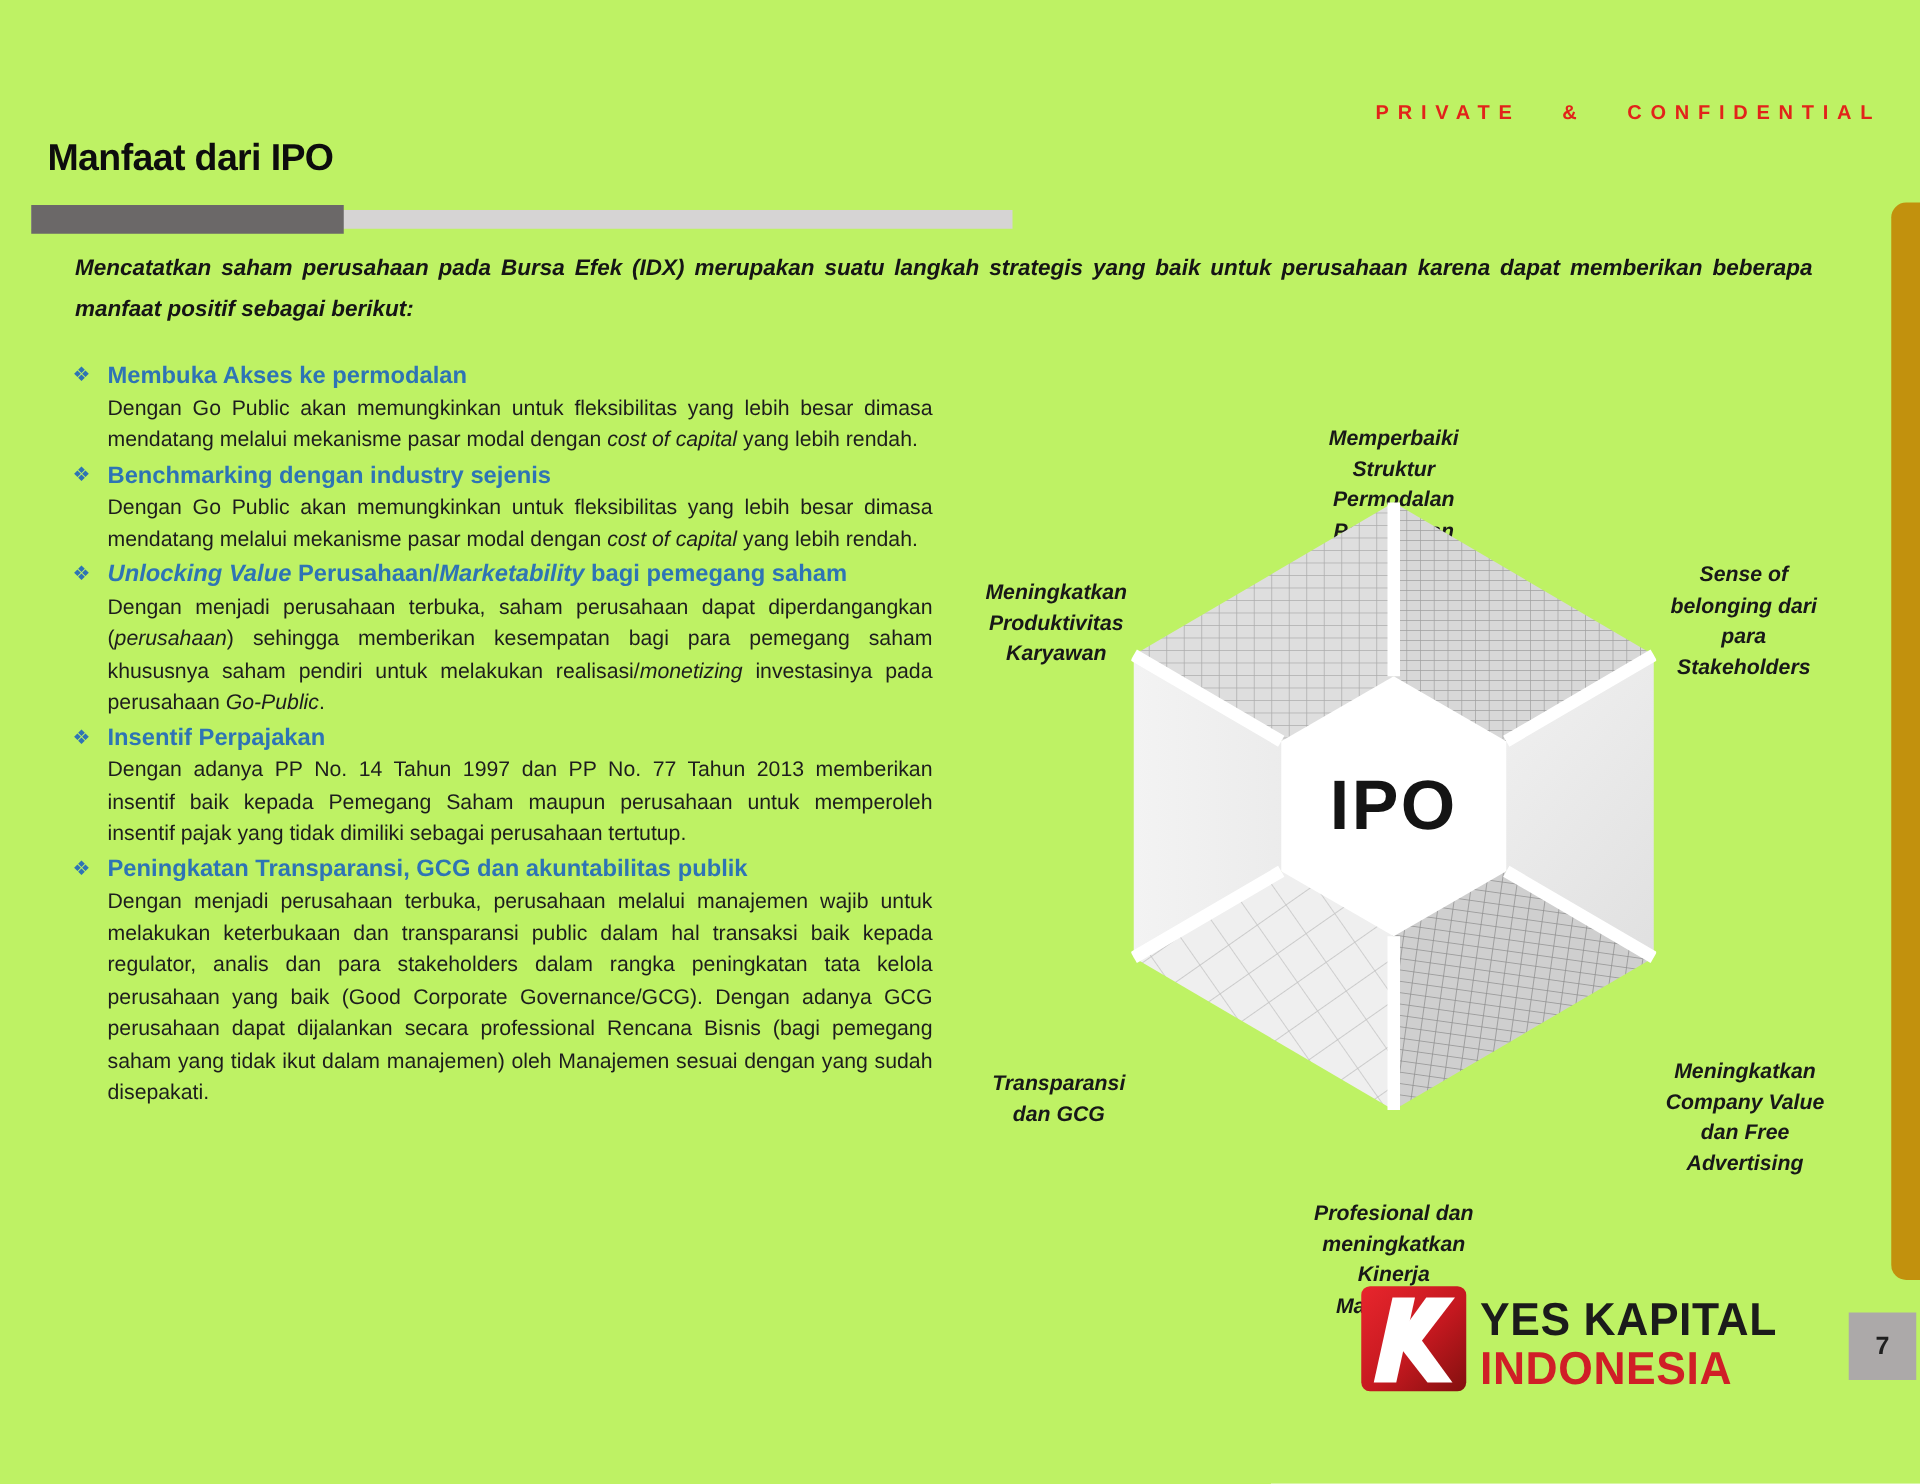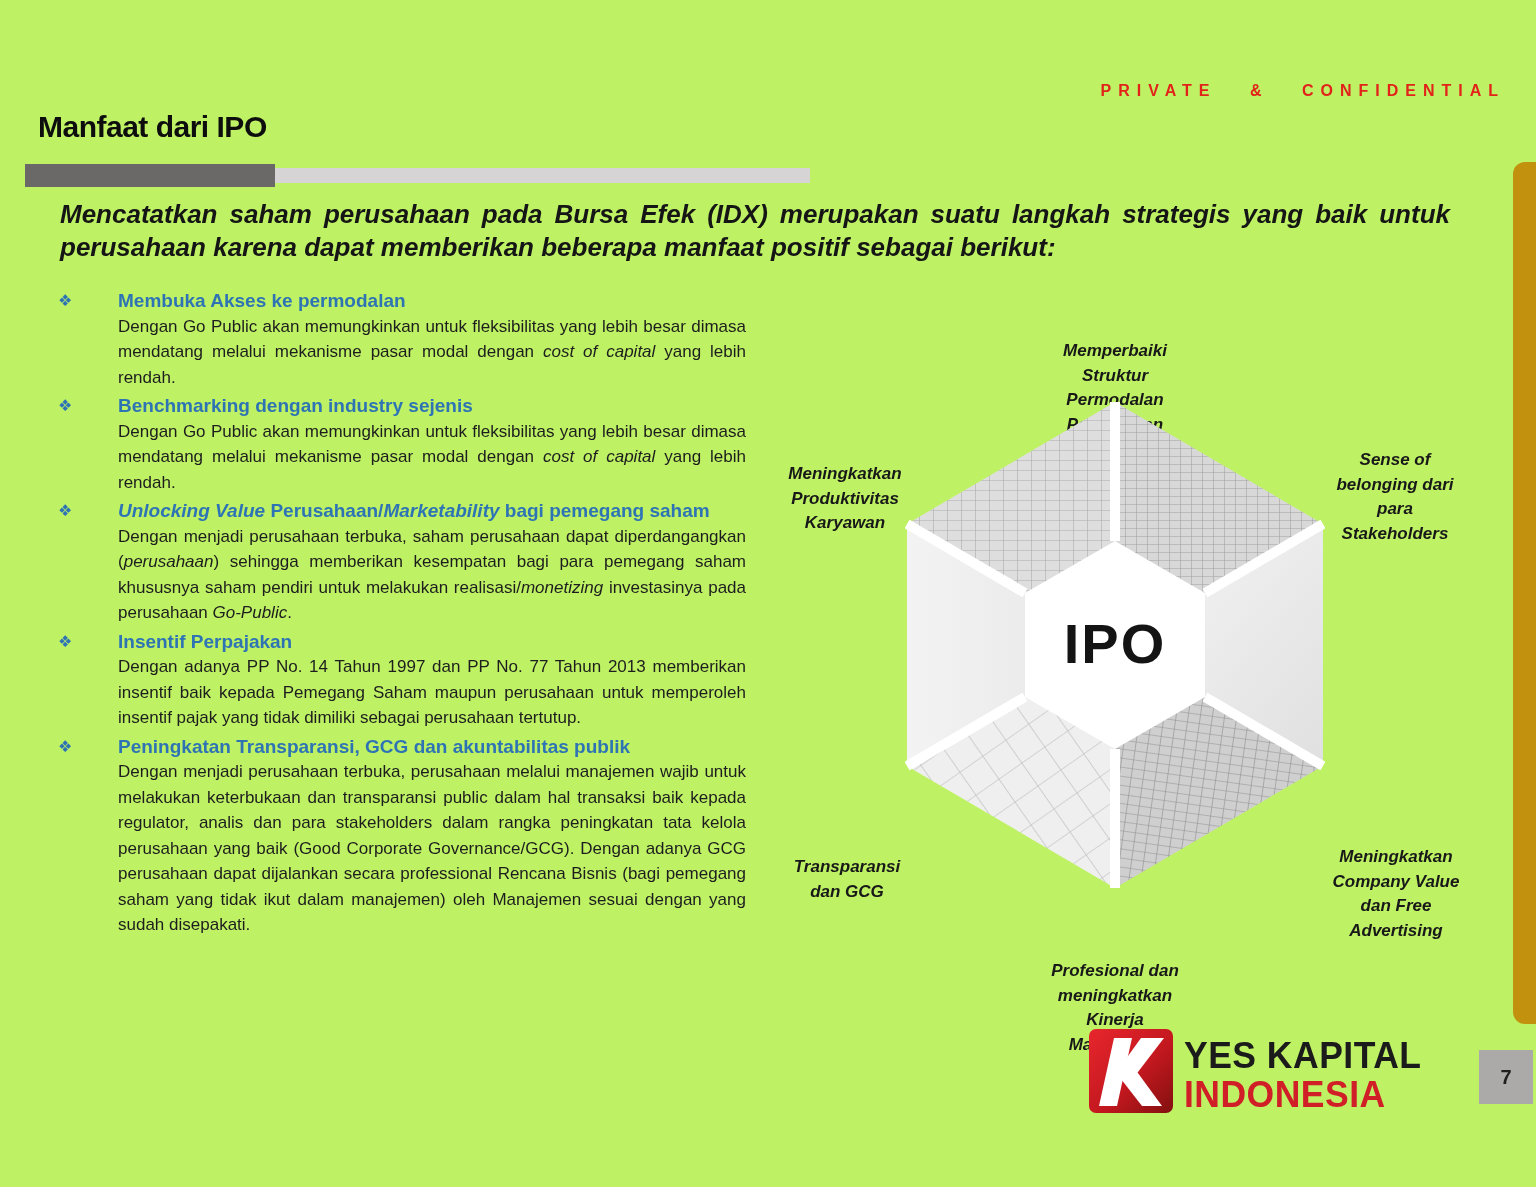--- a/index.html
+++ b/index.html
@@ -16,31 +16,31 @@
     position:absolute;left:38px;top:110px;
     font-size:30px;font-weight:800;color:#0d0d0d;letter-spacing:-0.5px;
   }
   .title-bar{position:absolute;left:25px;top:164px;width:785px;height:23px;}
   .title-bar .light{position:absolute;left:0;top:4px;width:785px;height:15px;background:#D6D4D4;}
   .title-bar .dark{position:absolute;left:0;top:0;width:250px;height:23px;background:#6B6868;}
 
   
   .intro{
     position:absolute;left:60px;top:198px;width:1390px;
-    font-size:26px;font-weight:bold;font-style:italic;
+    font-size:18px;font-weight:bold;font-style:italic;
     text-align:justify;line-height:33px;color:#151515;
   }
 
   
   .benefits{position:absolute;left:58px;top:288px;width:688px;}
   .bullet{display:flex;margin-bottom:3px;}
   .bullet .marker{
     flex:0 0 28px;color:#2E74B5;font-size:16px;line-height:25.5px;
   }
-  .bullet .content{flex:1;margin-left:32px;}
+  .bullet .content{flex:1;}
   .b-heading{
     font-size:19px;font-weight:bold;color:#2E74B5;line-height:25.5px;
   }
   .b-body{
     font-size:17px;color:#1d1d1d;line-height:25.5px;text-align:justify;
   }
 
   
   .diagram{position:absolute;left:745px;top:270px;width:765px;height:770px;}
   .dg-label{

